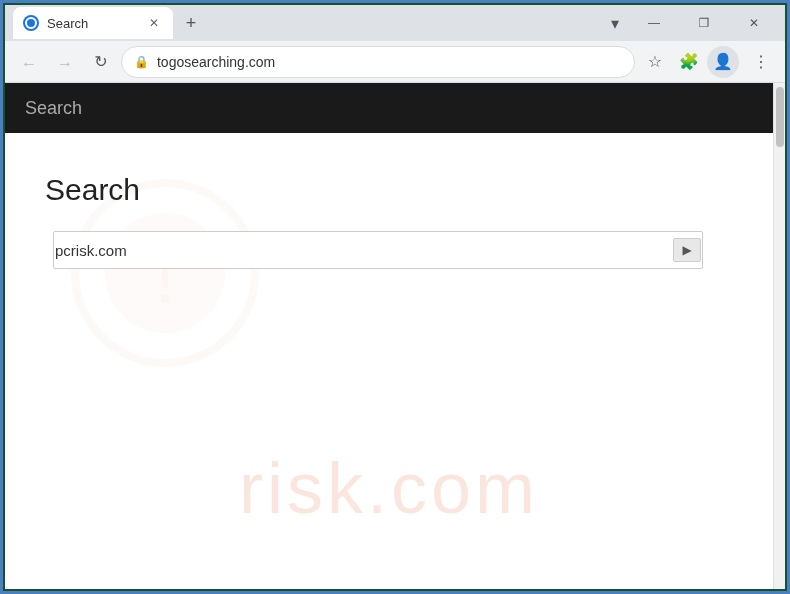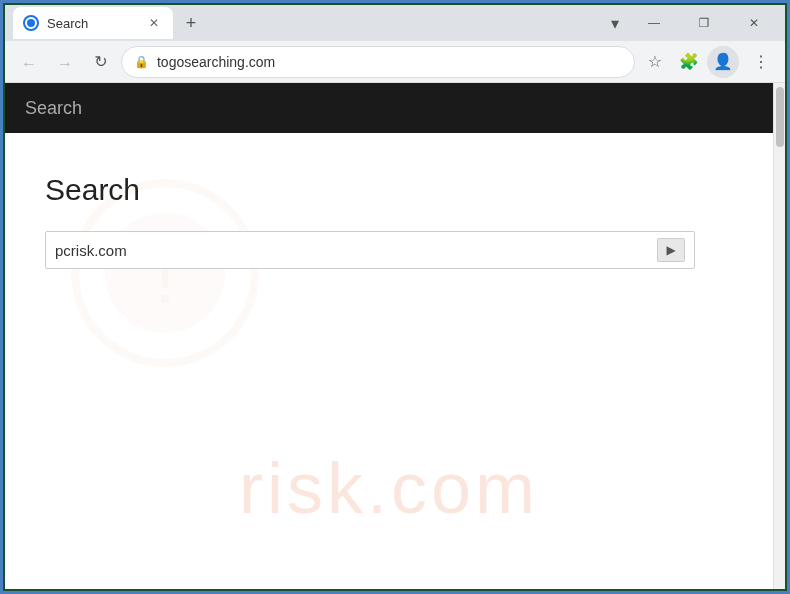--- a/index.html
+++ b/index.html
@@ -300,21 +300,22 @@
     }
 
     .search-input-wrap {
       display: flex;
       align-items: center;
       border: 1px solid #ccc;
       border-radius: 2px;
       background: #fff;
       width: 650px;
       height: 38px;
-      padding: 0 9px;
+      padding: 0 1px;
+      margin-left: 8px;
     }
 
     .search-input {
       flex: 1;
       border: none;
       outline: none;
       font-size: 15px;
       color: #333;
       background: transparent;
     }

